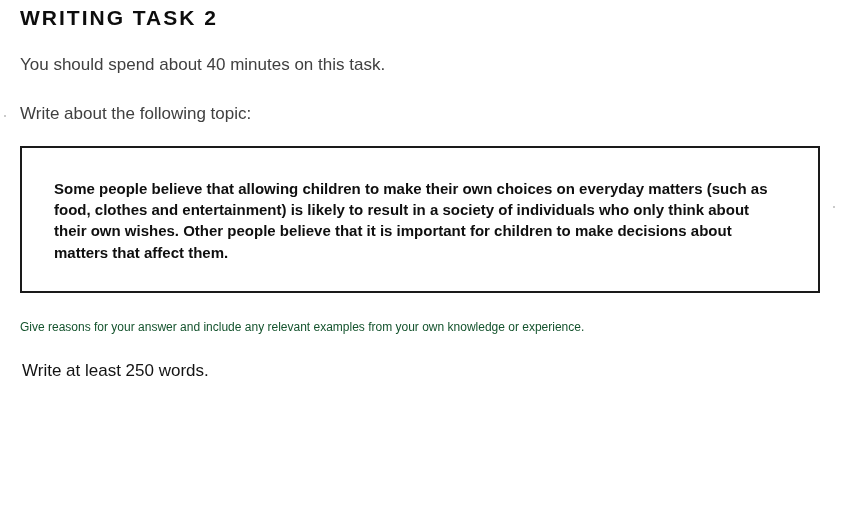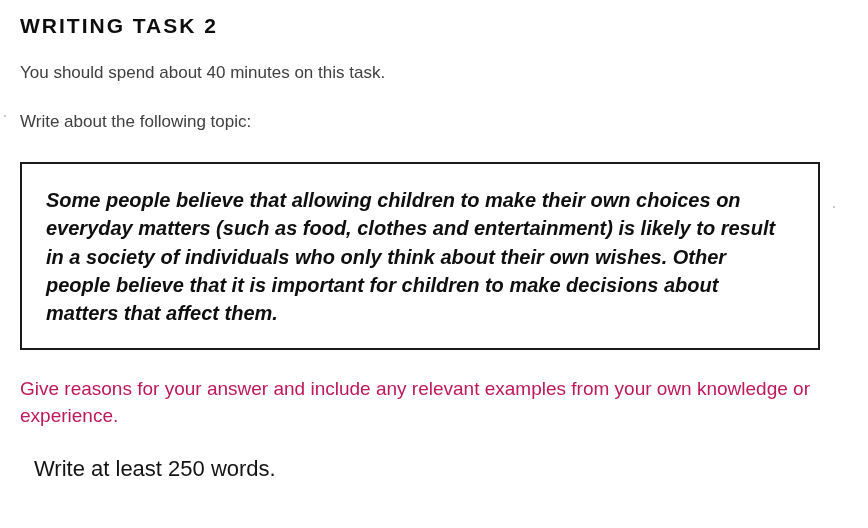--- a/index.html
+++ b/index.html
@@ -12,66 +12,65 @@
     height: 528px;
     font-family: "Liberation Sans", sans-serif;
     color: #111111;
     overflow: hidden;
   }
   .page {
     position: relative;
     width: 868px;
     height: 528px;
     box-sizing: border-box;
-    padding: 14px 24px 0 18px;
+    padding: 6px 24px 0 18px;
   }
   .task-title {
     font-size: 21px;
     font-weight: bold;
     letter-spacing: 2.0px;
     color: #0d0d0d;
     margin: 0 0 24px 2px;
   }
   .para {
     font-size: 17px;
     line-height: 1.35;
     color: #404040;
     margin: 0 0 26px 2px;
   }
   .para.tight {
-    margin-bottom: 28px;
+    margin-bottom: 20px;
   }
   .prompt-box {
     border: 2px solid #1a1a1a;
     box-sizing: border-box;
     padding: 22px 26px 20px 24px;
     margin: 0 24px 26px 2px;
   }
   .prompt-text {
-    font-size: 20px;
+    font-size: 15px;
     font-weight: bold;
-    font-style: italic;
     line-height: 1.42;
     color: #0f0f0f;
-    margin: 0;
+    margin: 8px;
   }
   .prompt-text + .prompt-text {
     margin-top: 22px;
   }
   .closing {
-    font-size: 19px;
+    font-size: 12px;
     line-height: 1.42;
-    color: #be185d;
+    color: #14532d;
     margin: 0 30px 24px 2px;
   }
   .wordcount {
-    font-size: 22px;
+    font-size: 17px;
     line-height: 1.35;
     color: #131313;
-    margin: 0 0 0 16px;
+    margin: 0 0 0 4px;
   }
   .speck {
     position: absolute;
     background: #b9b9b9;
     width: 2px;
     height: 2px;
     border-radius: 50%;
   }
 </style>
 </head>

